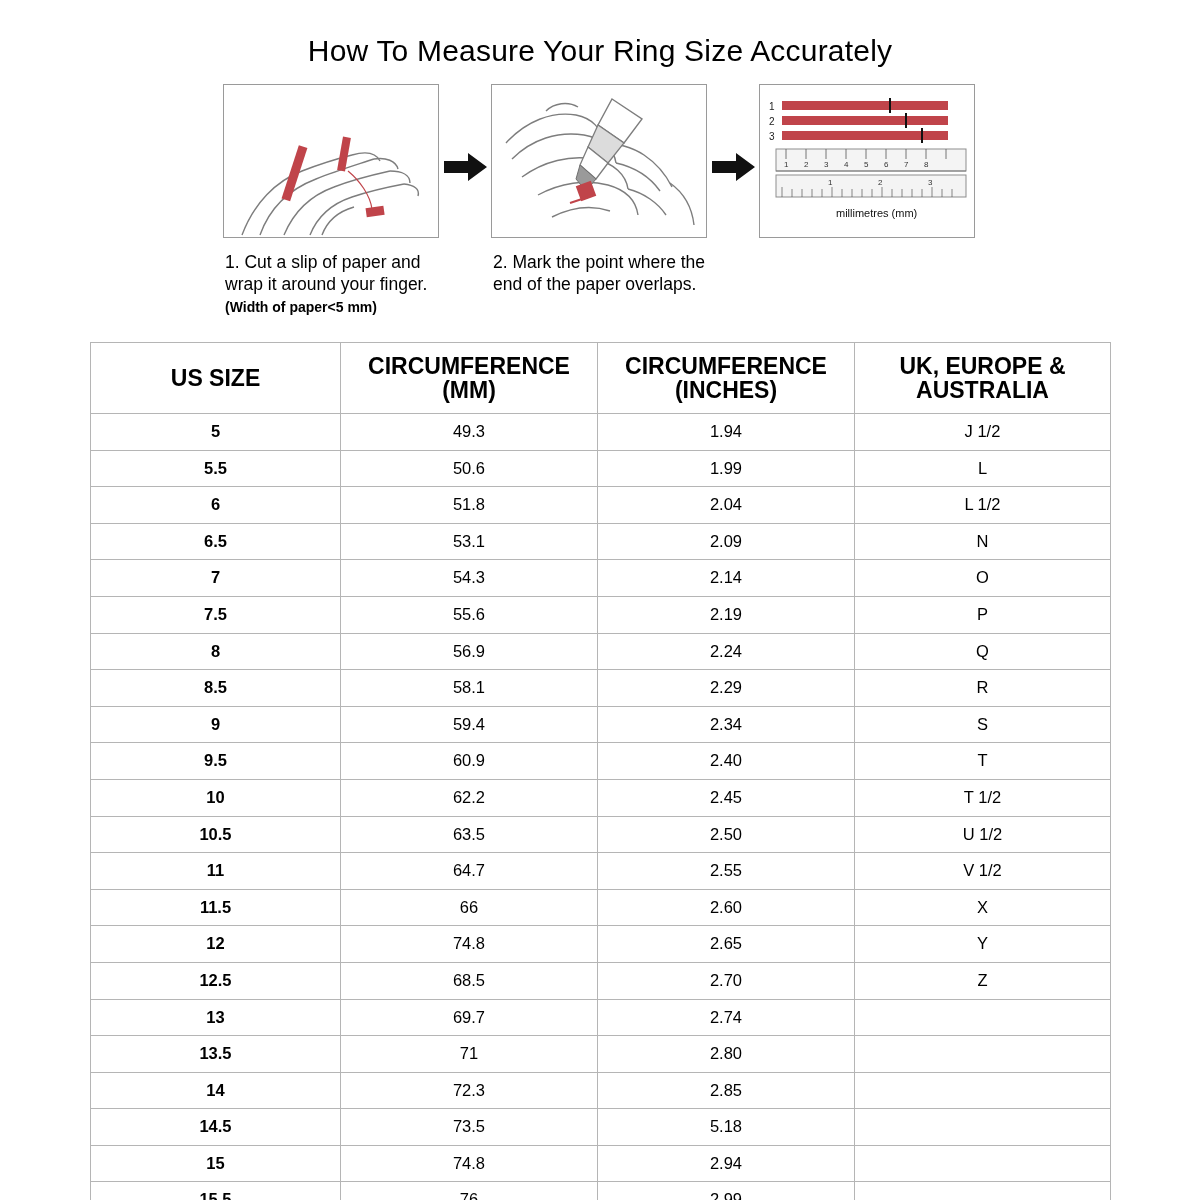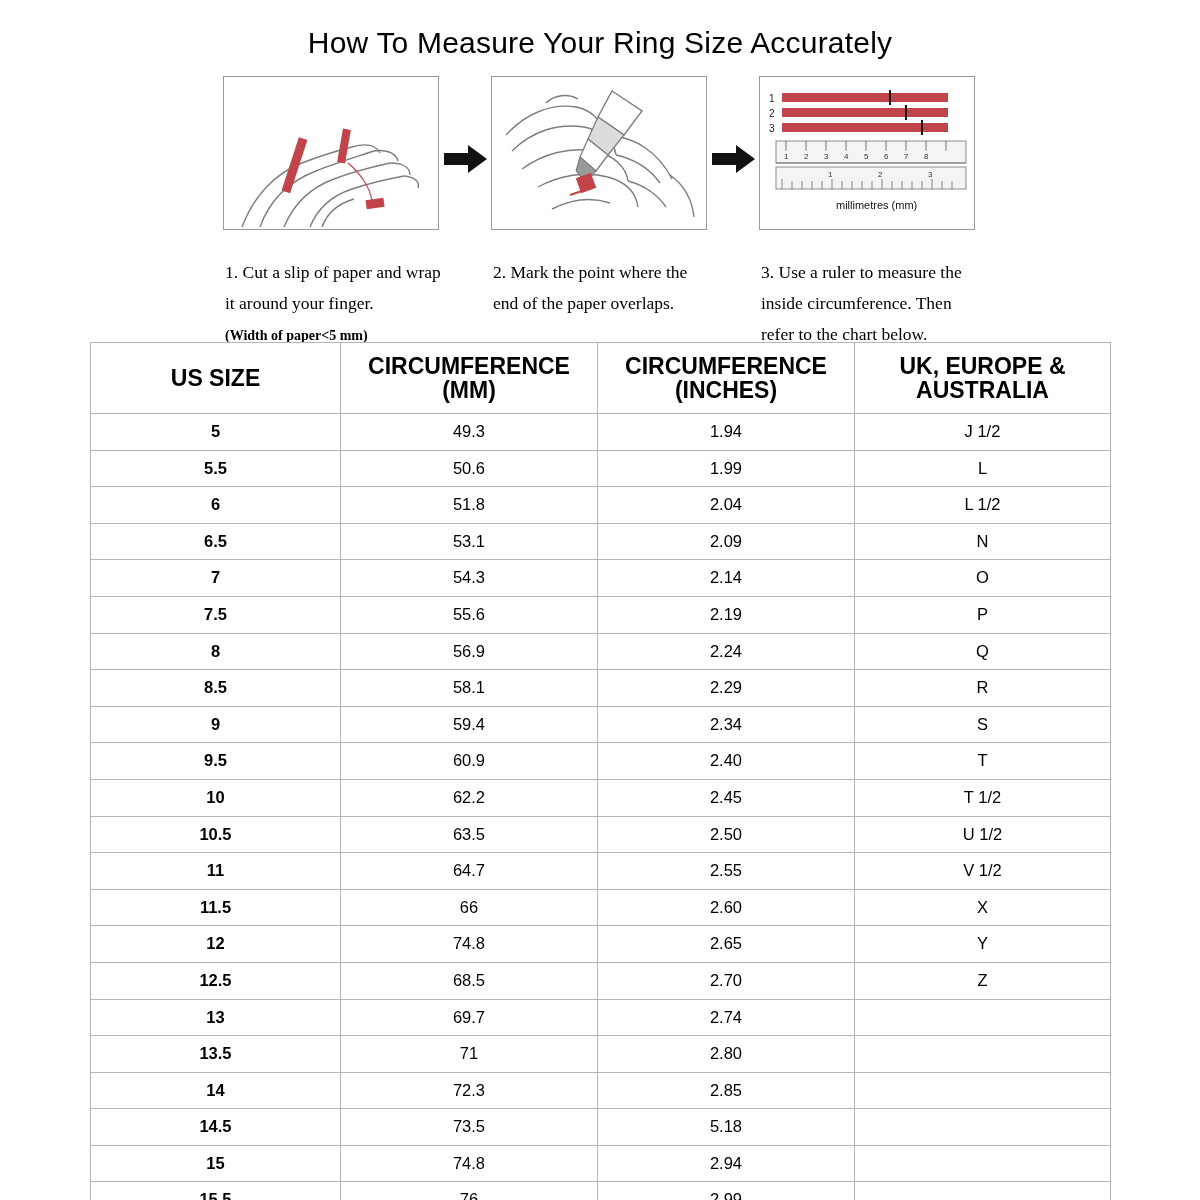--- a/index.html
+++ b/index.html
@@ -17,21 +17,21 @@
   .page {
     width: 1200px;
     height: 1200px;
     position: relative;
     box-sizing: border-box;
   }
   .title {
     text-align: center;
     font-size: 30px;
     font-weight: 400;
-    padding-top: 26px;
+    padding-top: 34px;
     letter-spacing: 0.2px;
   }
 
   
   .steps {
     display: flex;
     justify-content: center;
     align-items: flex-start;
     margin-top: 16px;
     padding-left: 40px;
@@ -45,24 +45,23 @@
     height: 154px;
     border: 1px solid #9a9a9a;
     box-sizing: border-box;
     position: relative;
     overflow: hidden;
     background: #ffffff;
   }
   .step-img svg { display: block; }
   .step-caption {
     font-size: 17.5px;
-    line-height: 31px;
-    margin-top: 27px;
+    line-height: 22px;
+    margin-top: 13px;
     padding-left: 2px;
-    font-family: Liberation Serif, serif;
   }
   .step-caption .sub {
     font-size: 14px;
     font-weight: bold;
     display: block;
     margin-top: 1px;
   }
   .arrow {
     width: 50px;
     display: flex;
@@ -261,23 +260,20 @@
               <line x1="192" y1="104" x2="192" y2="112"></line>
           </g>
           <g font-family="Liberation Sans, sans-serif" font-size="8" fill="#333">
             <text x="68" y="100">1</text>
               <text x="118" y="100">2</text>
               <text x="168" y="100">3</text>
           </g>
           <text x="76" y="132" font-family="Liberation Sans, sans-serif" font-size="11" fill="#111">millimetres (mm)</text>
         </svg>
       </div>
-      <div class="step-caption">
-        <span>3. Use a ruler to measure the inside circumference. Then refer to the chart below.</span>
-      </div>
     </div>
 
   </div>
 
   <div class="table-wrap">
     <table>
       <colgroup>
         <col class="c1">
           <col class="c2">
           <col class="c3">

